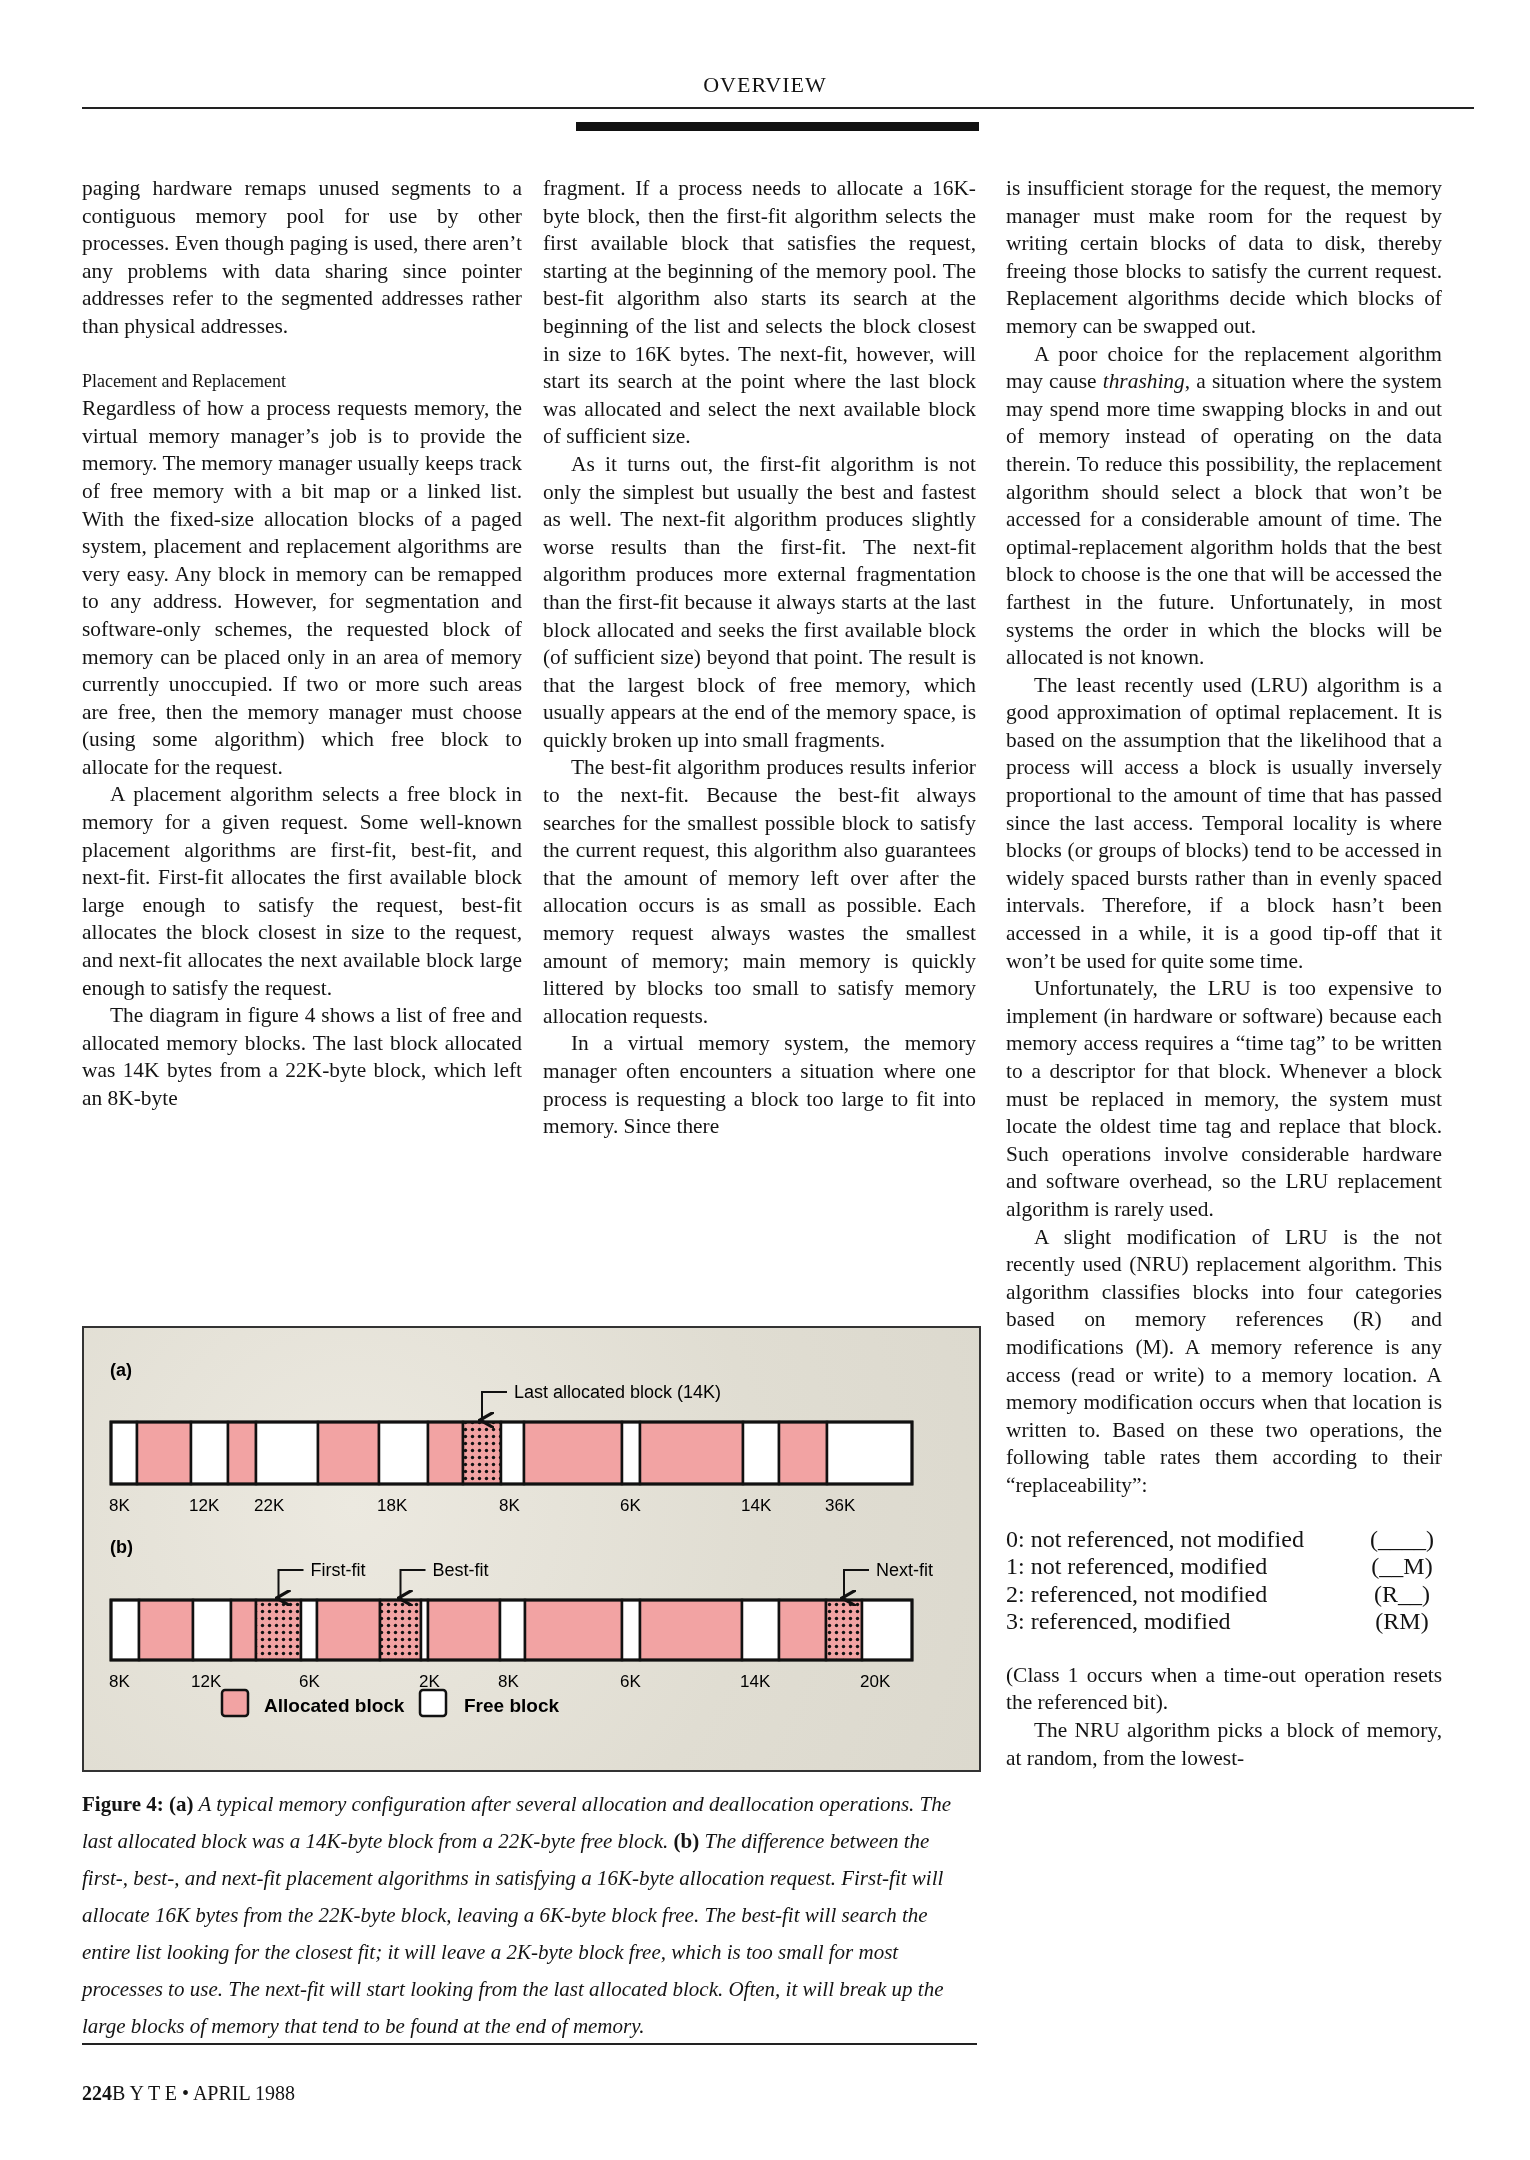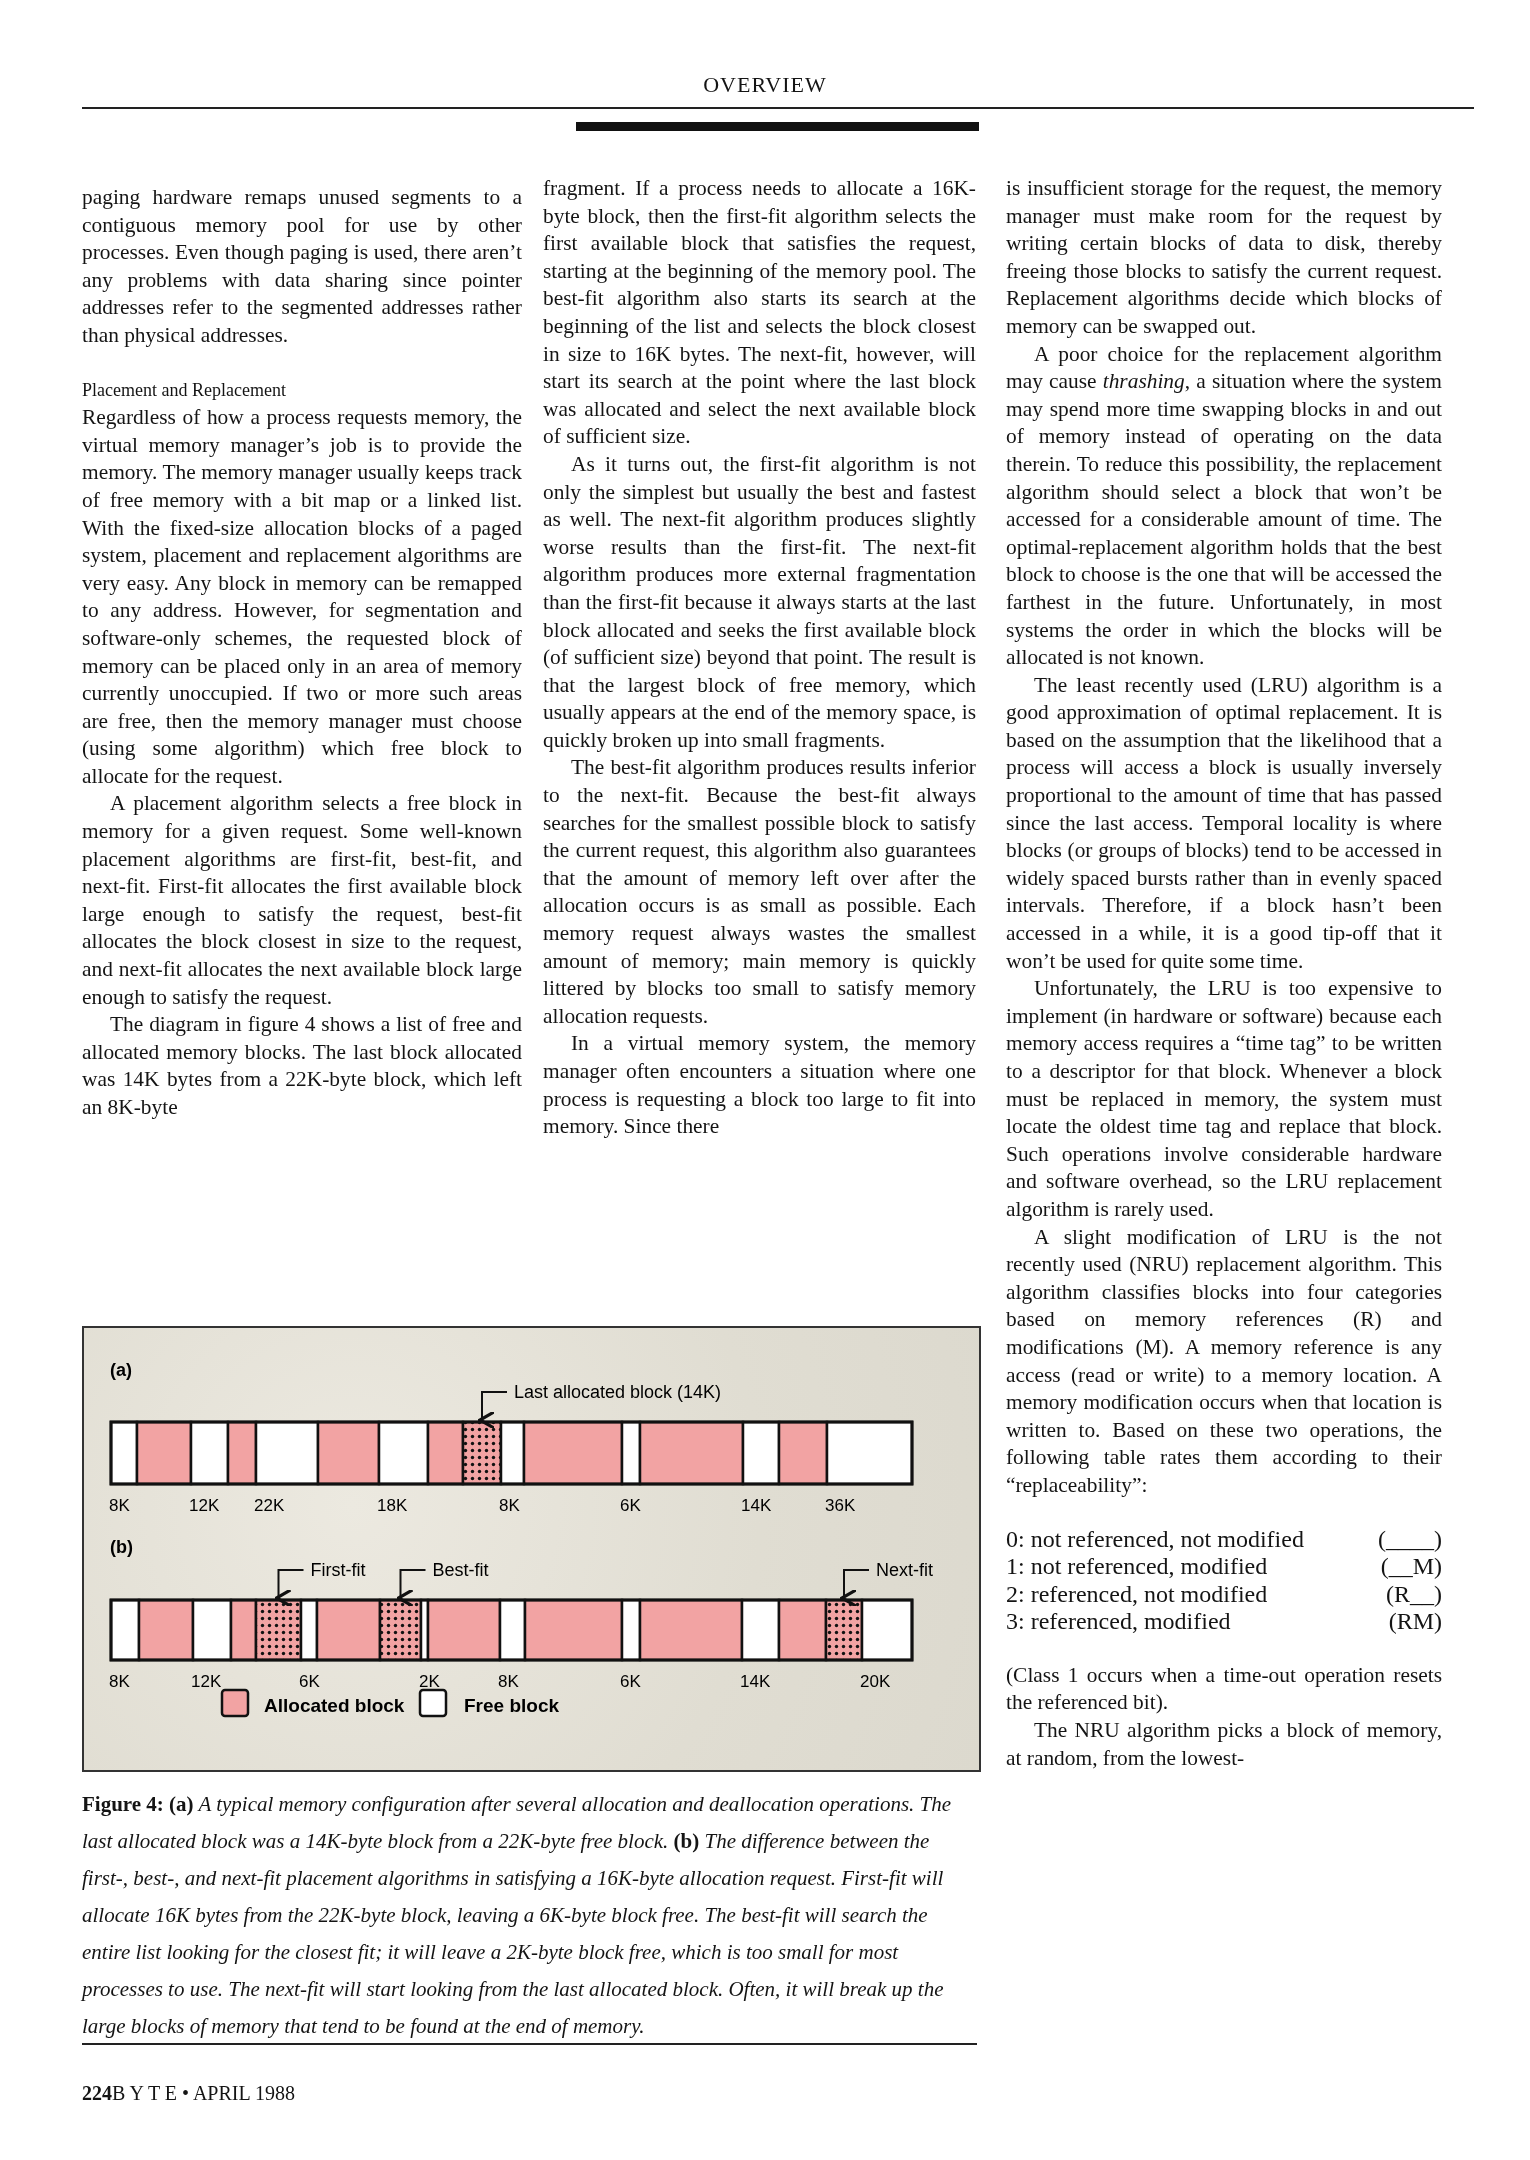--- a/index.html
+++ b/index.html
@@ -6,29 +6,29 @@
   body { width: 1530px; height: 2160px; position: relative; overflow: hidden;
          font-family: "Liberation Serif", serif; color: #141414; }
   .running-head { position: absolute; top: 72px; left: 0; width: 1530px; text-align: center;
                   font-size: 22px; letter-spacing: 1px; font-family: "Liberation Serif", serif; }
   .head-rule { position: absolute; top: 107px; left: 82px; width: 1392px; height: 2px; background: #222; }
   .head-bar { position: absolute; top: 122px; left: 576px; width: 403px; height: 9px; background: #111; }
 
   .col { position: absolute; font-size: 21.4px; line-height: 27.6px; text-align: justify; }
   .col p { margin: 0; }
   .col p.indent { text-indent: 28px; }
-  .col1 { left: 82px; top: 175px; width: 440px; margin-top: 9px; }
+  .col1 { left: 82px; top: 175px; width: 440px; }
   .col2 { left: 543px; top: 175px; width: 433px; }
   .col3 { left: 1006px; top: 175px; width: 436px; }
   .heading { font-weight: normal; font-size: 18px; margin-top: 27px !important; }
   em { font-style: italic; }
 
   .nru-table { margin: 26px 0 26px 0; width: 100%; border-collapse: collapse; font-size: 24px; line-height: 27.6px; }
   .nru-table td { padding: 0; vertical-align: top; }
-  .nru-table td.code { width: 80px; text-align: right; white-space: nowrap; }
+  .nru-table td.code { width: 80px; text-align: center; white-space: nowrap; }
 
   .figure { position: absolute; left: 82px; top: 1326px; width: 895px; height: 442px;
             background: #e4e1d6; border: 2px solid #333;
             background-image: radial-gradient(circle at 30% 40%, #ece9e0 0, #e0ddd2 60%, #dcd9ce 100%); }
   .fig-caption { position: absolute; left: 82px; top: 1786px; width: 890px; font-size: 21px; line-height: 37px; }
   .fig-caption b { font-weight: bold; font-style: normal; }
   .fig-caption .it { font-style: italic; }
   .bottom-rule { position: absolute; top: 2043px; left: 82px; width: 895px; height: 2px; background: #222; }
   .folio { position: absolute; top: 2082px; left: 82px; font-size: 20px; }
   .folio b { font-weight: bold; }

